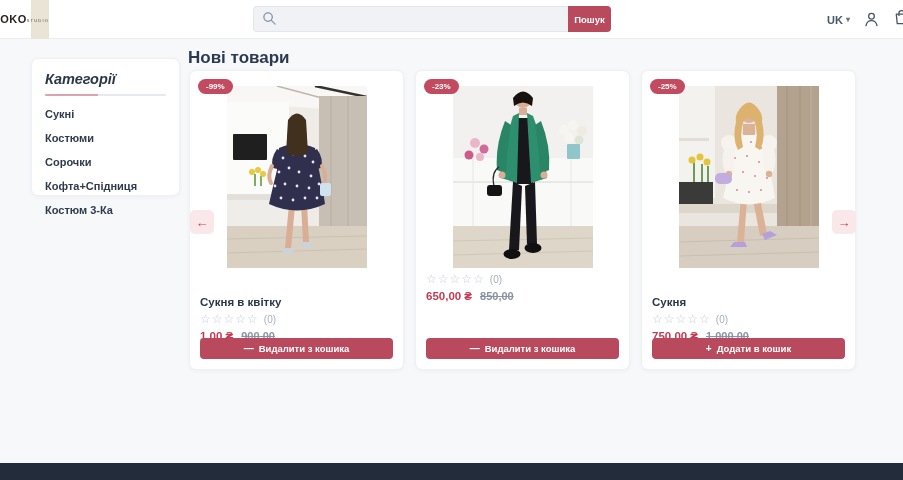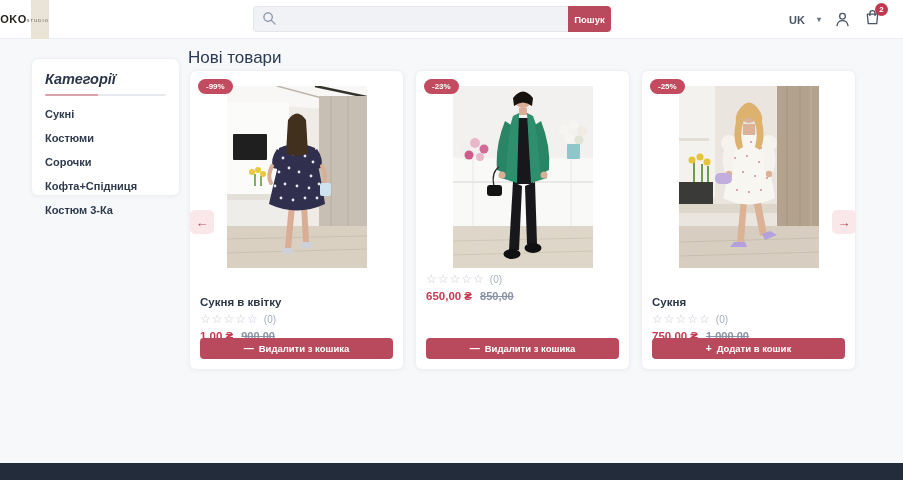--- a/index.html
+++ b/index.html
@@ -11,34 +11,34 @@
   .header { position:absolute; top:0; left:0; width:903px; height:39px; background:#fff; border-bottom:1px solid #e9ecf0; z-index:5; }
   .logo { position:absolute; left:31px; top:0; width:18px; height:39px; background:#eae4d7; display:flex; flex-direction:row; align-items:center; justify-content:flex-end; cursor:pointer; }
   .logo-title { font-size:11px; font-weight:bold; letter-spacing:.5px; color:#26221c; line-height:1; }
   .logo-sub { font-size:4px; letter-spacing:1.2px; color:#4a443a; margin-top:1.5px; }
   .search-wrap { position:absolute; left:253px; top:6px; width:358px; height:26px; display:flex; }
   .search-box { position:relative; flex:1; }
   .search-input { width:100%; height:26px; background:#f0f2f5; border:1px solid #e3e7ec; border-right:none; border-radius:4px 0 0 4px; padding:0 8px 0 30px; font-size:12px; color:#39424e; outline:none; font-family:"Liberation Sans",sans-serif; }
   .search-icon { position:absolute; left:9px; top:5px; width:15px; height:15px; }
   .search-btn { width:43px; height:26px; background:#b9495c; color:#fff; border:none; border-radius:0 4px 4px 0; font-size:9.5px; font-weight:bold; cursor:pointer; font-family:"Liberation Sans",sans-serif; }
   .header-right { position:absolute; left:789px; top:0; height:39px; display:flex; align-items:center; gap:13px; }
-  .lang { display:flex; align-items:center; gap:12px; font-size:11px; color:#4a5568; font-weight:bold; cursor:pointer; }
+  .lang { display:flex; align-items:center; gap:3px; font-size:11px; color:#4a5568; font-weight:bold; cursor:pointer;margin-left:38px; }
   .lang .chev { font-size:8px; color:#6b7684; }
   .hicon { width:17px; height:17px; cursor:pointer; position:relative; }
   .cart-wrap { position:relative; cursor:pointer; }
   .cart-badge { position:absolute; top:-6px; right:-7px; min-width:13px; height:13px; border-radius:7px; background:#c0394f; color:#fff; font-size:8px; font-weight:bold; display:flex; align-items:center; justify-content:center; padding:0 3px; }
 
   
   .sidebar { position:absolute; left:31px; top:58px; width:149px; height:138px; background:#fff; border:1px solid #eef0f4; border-radius:7px; box-shadow:0 1px 4px rgba(40,50,70,.05); padding:12px 13px; }
   .sidebar-title { font-size:14.5px; font-weight:bold; color:#2b3648;font-style:italic; }
   .sidebar-divider { margin-top:7px; height:2px; background:linear-gradient(to right,#dda3ad 0 44%,#e6e9ee 44% 100%); border-radius:1px; }
   .cat-item { margin-top:12px; font-size:11px; font-weight:bold; color:#2f3b4d; cursor:pointer; }
 
   
-  .main-title { position:absolute; left:188px; top:48px; font-size:17px; font-weight:normal; color:#2b3a50; }
+  .main-title { position:absolute; left:188px; top:48px; font-size:17px; font-weight:bold; color:#2b3a50; }
   .cards { position:absolute; left:189px; top:70px; display:flex; gap:11px; }
   .card { position:relative; width:215px; height:300px; background:#fff; border:1px solid #eef0f4; border-radius:7px; box-shadow:0 1px 4px rgba(40,50,70,.05); }
   .badge { position:absolute; top:8px; left:8px; background:#c24b5f; color:#fff; font-size:8px; font-weight:bold; padding:3px 8px; border-radius:9px; z-index:2; }
   .pimg { display:block; margin:15px auto 0; width:140px; height:182px; }
   .card-info { padding:0 10px; }
   .ptitle { margin-top:28px; font-size:11.5px; font-weight:bold; color:#2b3648; cursor:pointer; }
   .stars-row { margin-top:5px; display:flex; align-items:center; gap:1px; }
   .star { color:#c6ccd7; font-size:12px; line-height:1; }
   .rcount { margin-left:5px; font-size:10px; color:#a6adbb; }
   .price-row { margin-top:5px; display:flex; align-items:flex-end; gap:8px; }

